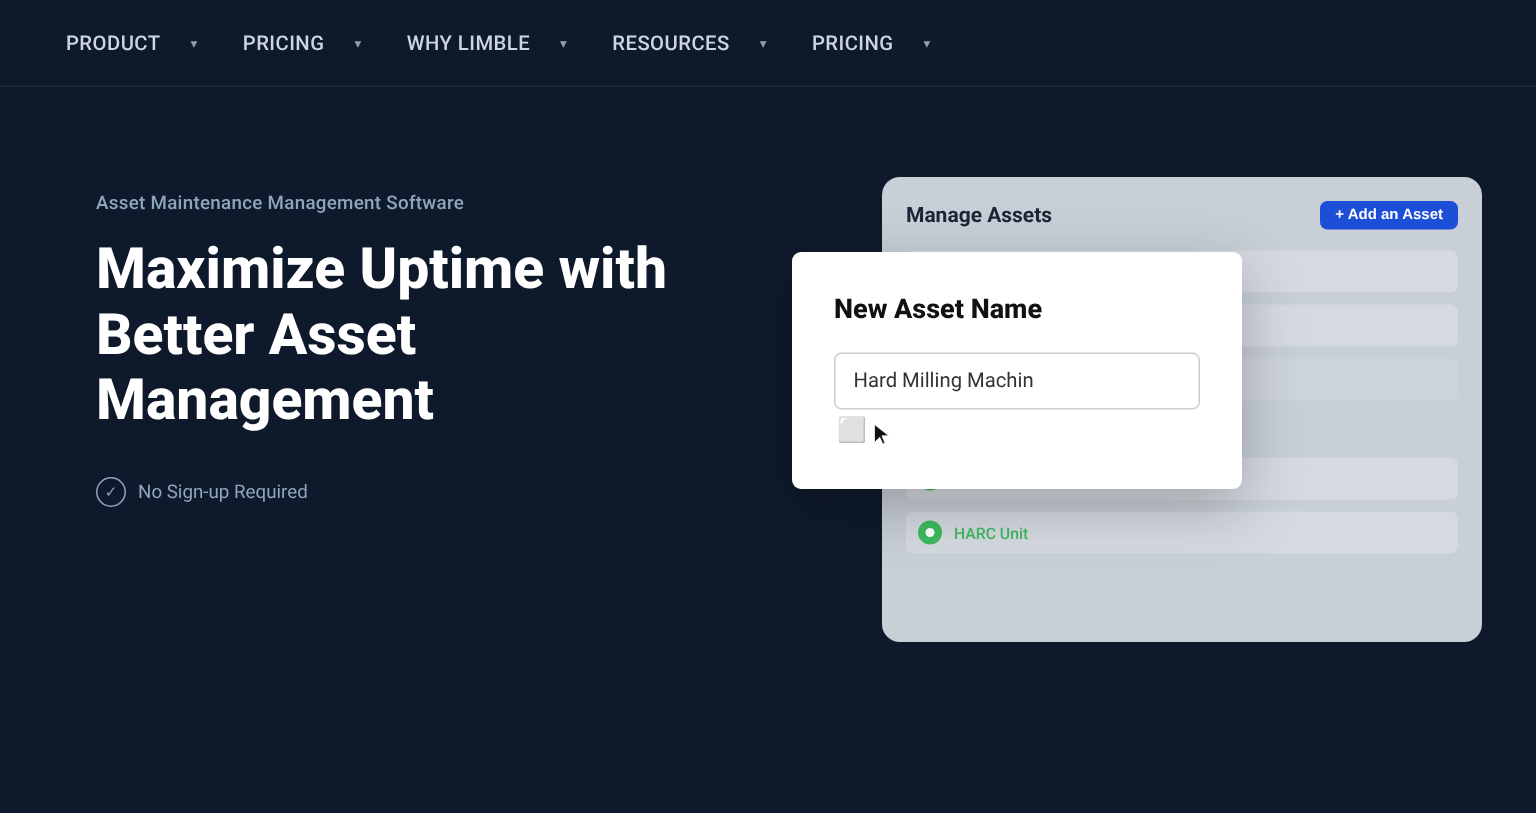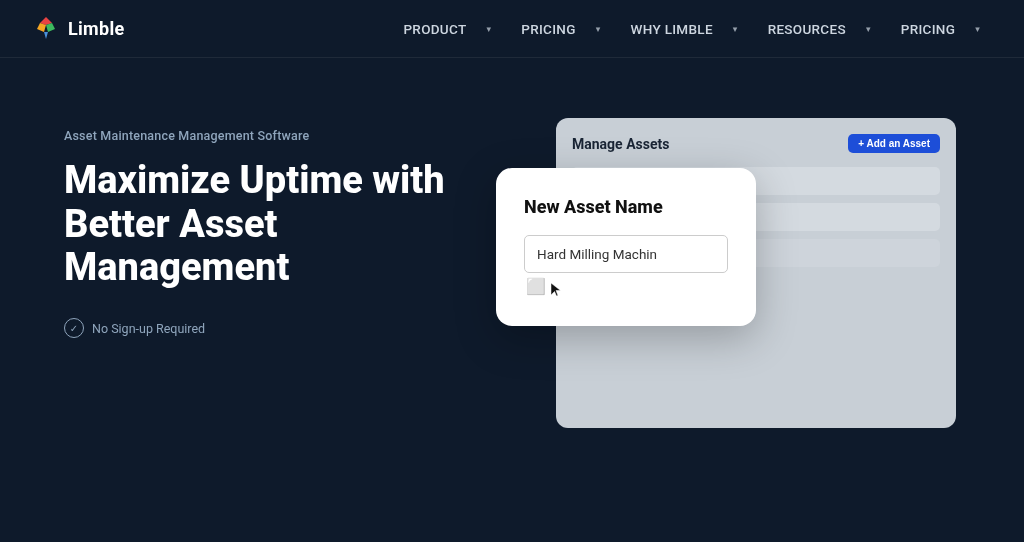--- a/index.html
+++ b/index.html
@@ -64,21 +64,21 @@
     .nav-item .chevron {
       font-size: 9px;
       opacity: 0.7;
       margin-top: 1px;
     }
 
     
     .hero {
       display: flex;
       align-items: flex-start;
-      padding: 60px 68px 0 64px;
+      padding: 60px 36px 0 64px;
       height: calc(542px - 58px);
       position: relative;
     }
 
     .hero-left {
       flex: 1;
       padding-top: 10px;
     }
 
     .hero-tag {
@@ -206,23 +206,23 @@
     
     .modal-overlay {
       position: absolute;
       top: 50px;
       left: -60px;
       z-index: 10;
     }
 
     .modal {
       background: #fff;
-      border-radius: 16px;
+      border-radius: 6px;
       padding: 28px 28px 28px 28px;
-      width: 260px;
+      width: 300px;
       box-shadow: 0 12px 40px rgba(0,0,0,0.25);
     }
 
     .modal-title {
       font-size: 18px;
       font-weight: 800;
       color: #111;
       margin-bottom: 18px;
     }
 
@@ -242,30 +242,20 @@
       font-size: 16px;
       color: #111;
       margin-top: 4px;
       margin-left: 2px;
     }
   </style>
 </head>
 <body>
 
 <nav>
-  <div class="logo-area">
-
-    <svg class="logo-icon" viewBox="0 0 28 28" fill="none" xmlns="http://www.w3.org/2000/svg">
-      <polygon points="14,2 20,8 14,10 8,8" fill="#e84343"></polygon>
-      <polygon points="8,8 14,10 12,17 5,14" fill="#f5a623"></polygon>
-      <polygon points="14,10 20,8 23,14 16,17" fill="#3dba5e"></polygon>
-      <polygon points="12,17 16,17 14,24" fill="#4a90d9"></polygon>
-    </svg>
-    <span class="logo-text">Limble</span>
-  </div>
 
   <div class="nav-links">
     <div class="nav-item">
       <span>PRODUCT</span>
       <span class="chevron">▾</span>
     </div>
     <div class="nav-item">
       <span>PRICING</span>
       <span class="chevron">▾</span>
     </div>
@@ -327,20 +317,38 @@
             <svg viewBox="0 0 8 8" fill="white">
                 <circle cx="4" cy="4" r="3"></circle>
               </svg>
           </div>
           <span class="item-label">Drill Presses</span>
         </div>
       </div>
 
       <div class="panel-spacer"></div>
 
+      <div class="panel-list" style="margin-top: 8px;">
+        <div class="panel-list-item">
+          <div class="item-icon-circle">
+            <svg viewBox="0 0 8 8" fill="white">
+                <circle cx="4" cy="4" r="3"></circle>
+              </svg>
+          </div>
+          <span class="item-label">X-Axis</span>
+        </div>
+        <div class="panel-list-item">
+          <div class="item-icon-circle">
+            <svg viewBox="0 0 8 8" fill="white">
+                <circle cx="4" cy="4" r="3"></circle>
+              </svg>
+          </div>
+          <span class="item-label">HARC Unit</span>
+        </div>
+      </div>
 
       <div class="modal-overlay">
         <div class="modal">
           <div class="modal-title">New Asset Name</div>
           <input class="modal-input" type="text" value="Hard Milling Machin" style="">
           <div class="cursor-icon">⬜
             
             <svg width="12" height="16" viewBox="0 0 12 16" fill="none" style="vertical-align:middle; margin-top:4px;">
               <path d="M1 1L1 13L4.5 9.5L6.5 14L8 13.5L6 8.5L10.5 8.5L1 1Z" fill="#111" stroke="#fff" stroke-width="0.5"></path>
             </svg>

